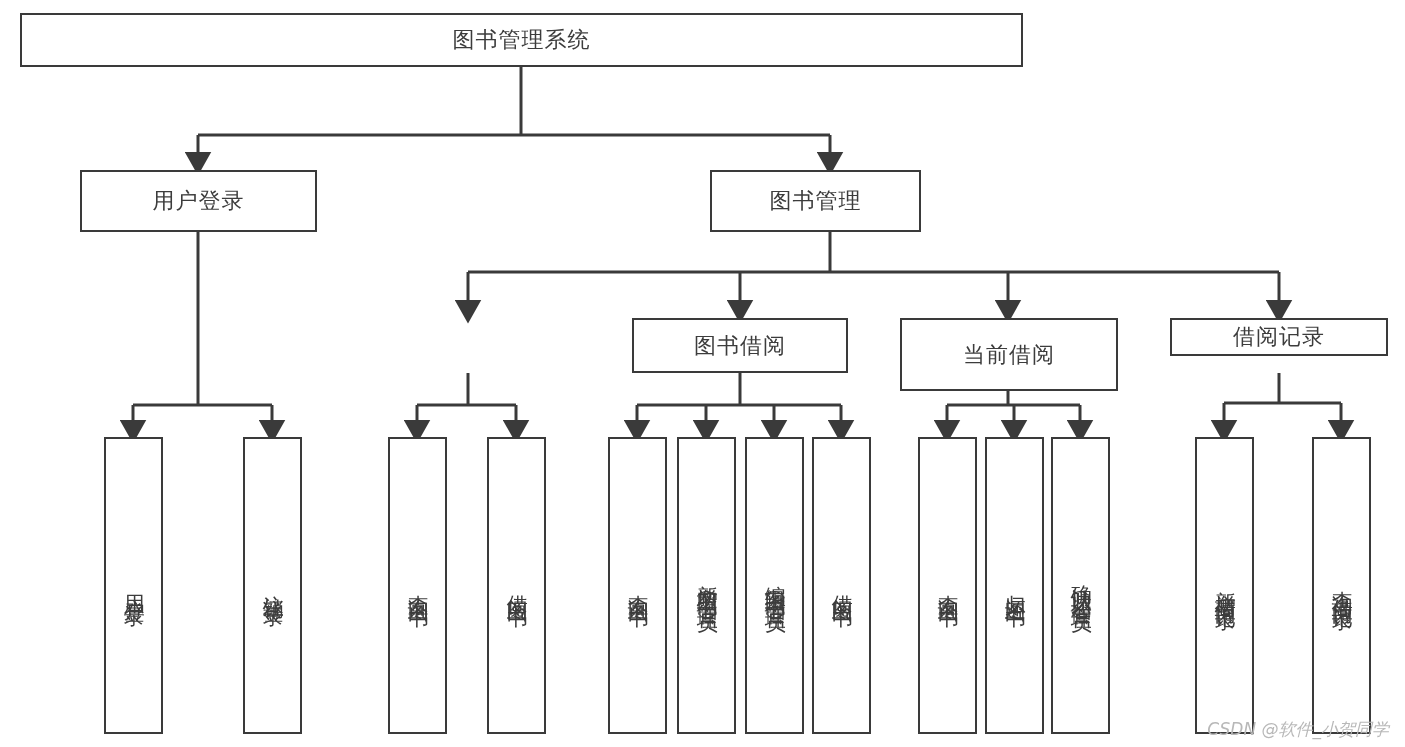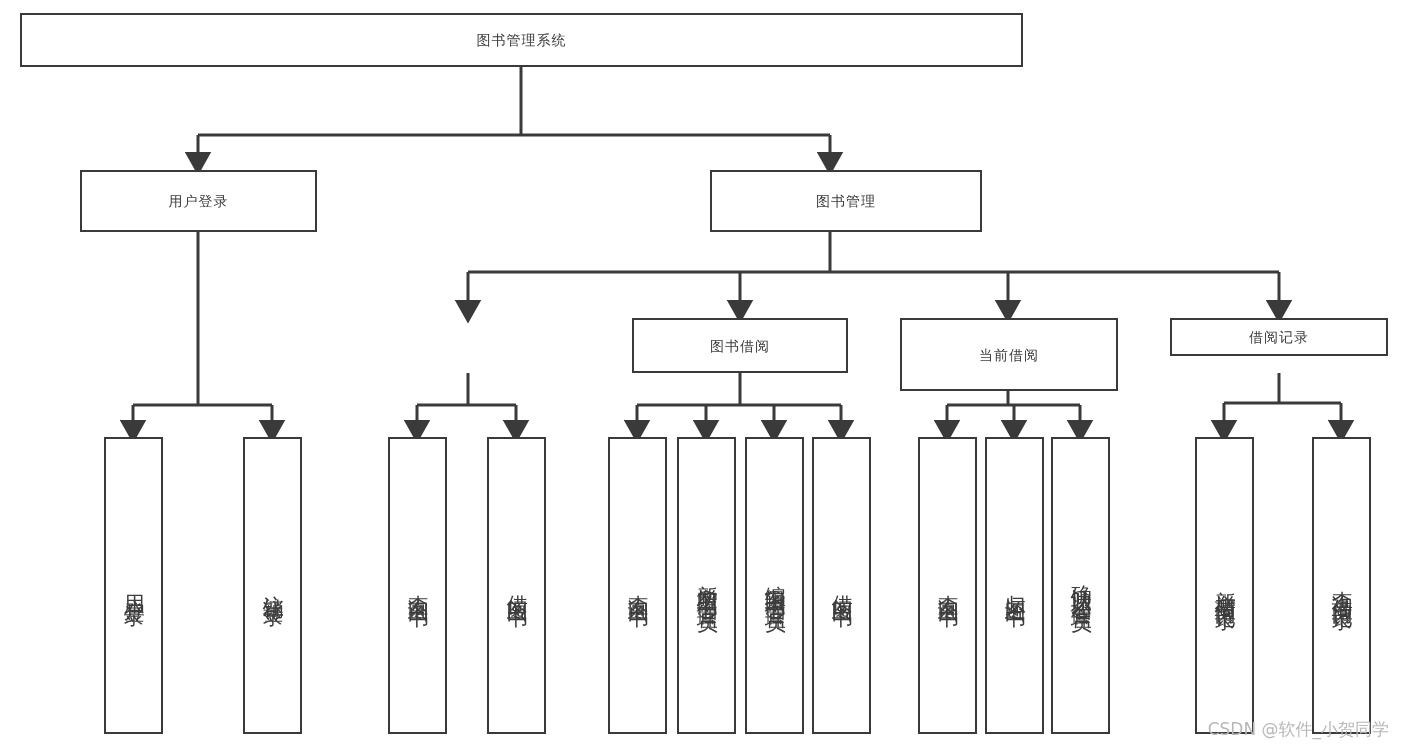--- a/index.html
+++ b/index.html
@@ -30,21 +30,21 @@
     position: absolute;
     box-sizing: border-box;
     background: #ffffff;
     border: 2px solid #3a3a3a;
     display: flex;
     align-items: center;
     justify-content: center;
     overflow: hidden;
   }
   .node-label-h {
-    font-size: 14px;
+    font-size: 22px;
     color: #3c3c3c;
     letter-spacing: 1px;
     line-height: 1;
     white-space: nowrap;
     font-family: "DejaVu Sans", "Liberation Sans", sans-serif;
   }
   .leaf-box {
     position: absolute;
     box-sizing: border-box;
     background: #ffffff;
@@ -65,20 +65,21 @@
     font-family: "DejaVu Sans", "Liberation Sans", sans-serif;
   }
   #watermark {
     position: absolute;
     right: 16px;
     bottom: 6px;
     font-size: 17px;
     color: #b8b8b8;
     white-space: nowrap;
     font-family: "DejaVu Sans", "Liberation Sans", sans-serif;
+    font-style: italic;
   }
 </style>
 </head>
 <body>
 
 <div id="diagram-root">
 
   <svg id="connector-layer" viewBox="0 0 1405 747" xmlns="http://www.w3.org/2000/svg">
     <defs>
       <marker id="arrowhead" markerWidth="9" markerHeight="9" refX="1.5" refY="4.5" orient="auto" markerUnits="strokeWidth">
@@ -142,21 +143,21 @@
   </svg>
 
   <div class="node-box" style="left:20px; top:13px; width:1003px; height:54px;">
     <span class="node-label-h">图书管理系统</span>
   </div>
 
   <div class="node-box" style="left:80px; top:170px; width:237px; height:62px;">
     <span class="node-label-h">用户登录</span>
   </div>
 
-  <div class="node-box" style="left:710px; top:170px; width:272px; height:62px;">
+  <div class="node-box" style="left:710px; top:170px; width:211px; height:62px;">
     <span class="node-label-h">图书管理</span>
   </div>
 
 
   <div class="node-box" style="left:632px; top:318px; width:216px; height:55px;justify-content:center;">
     <span class="node-label-h">图书借阅</span>
   </div>
 
   <div class="node-box" style="left:900px; top:318px; width:218px; height:73px;">
     <span class="node-label-h">当前借阅</span>

